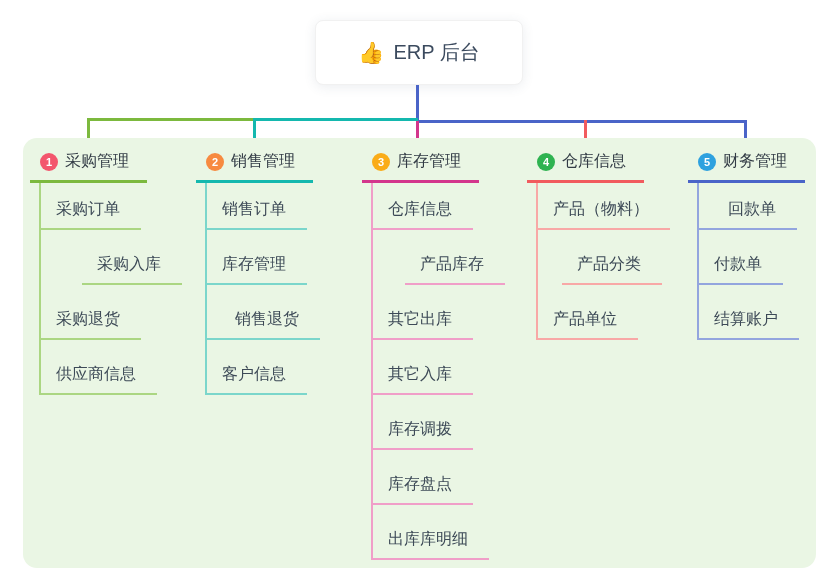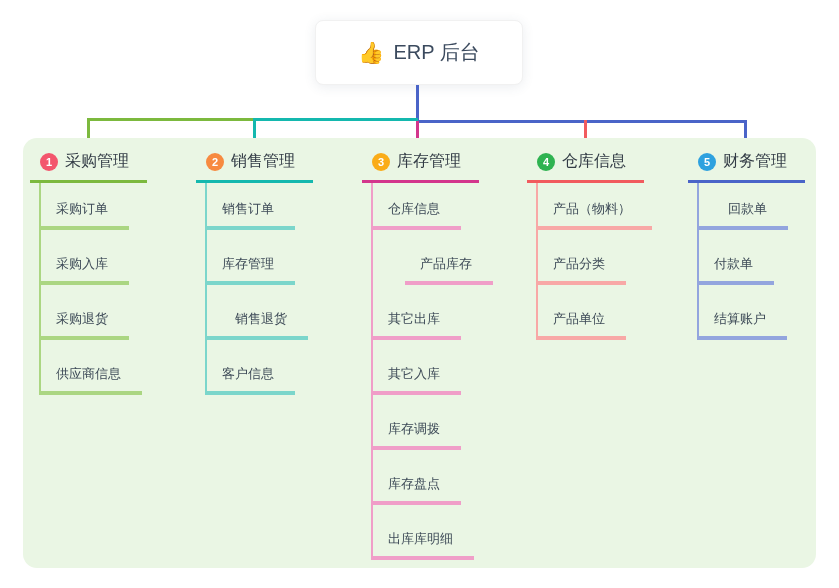--- a/index.html
+++ b/index.html
@@ -57,22 +57,22 @@
   .badge {
     width: 18px; height: 18px; border-radius: 50%;
     display: flex; align-items: center; justify-content: center;
     color: #ffffff; font-size: 11px; font-weight: bold; flex: none;
   }
   .branch-items { margin-left: 9px; border-left: 2px solid #ccc; }
   .item { height: 55px; display: flex; align-items: flex-end; cursor: pointer; }
   .item:first-child { height: 47px; }
   .item-label {
     display: inline-block; padding: 0 21px 8px 15px;
-    border-bottom: 4px solid #eab308;
-    font-size: 13px; color: #3d4a57; white-space: nowrap;
+    border-bottom: 2px solid #eab308;
+    font-size: 16px; color: #3d4a57; white-space: nowrap;
   }
 </style>
 </head>
 <body>
 
 <div class="canvas">
 
   <div class="root-node">
     <span class="root-icon">👍</span>
     <span>ERP 后台</span>
@@ -94,21 +94,21 @@
   <div class="branch b1">
     <div class="branch-title" style="border-bottom-color: rgb(124, 185, 62);">
       <span class="badge" style="background: rgb(243, 86, 109);">1</span>
       <span class="title-text">采购管理</span>
     </div>
     <div class="branch-items" style="border-left-color: rgb(171, 214, 130);">
           <div class="item">
             <span class="item-label" style="border-bottom-color: rgb(171, 214, 130);">采购订单</span>
           </div>
           <div class="item">
-            <span class="item-label" style="border-bottom-color: rgb(171, 214, 130);">采购入库</span>
+            <span class="item-label" style="border-bottom-color: rgb(171, 214, 130); margin-left: 41px;">采购入库</span>
           </div>
           <div class="item">
             <span class="item-label" style="border-bottom-color: rgb(171, 214, 130);">采购退货</span>
           </div>
           <div class="item">
             <span class="item-label" style="border-bottom-color: rgb(171, 214, 130);">供应商信息</span>
           </div>
         </div>
   </div>
 
@@ -166,21 +166,21 @@
   <div class="branch b4">
     <div class="branch-title" style="border-bottom-color: rgb(241, 91, 94);">
       <span class="badge" style="background: rgb(47, 179, 81);">4</span>
       <span class="title-text">仓库信息</span>
     </div>
     <div class="branch-items" style="border-left-color: rgb(248, 168, 166);">
           <div class="item">
             <span class="item-label" style="border-bottom-color: rgb(248, 168, 166);">产品（物料）</span>
           </div>
           <div class="item">
-            <span class="item-label" style="border-bottom-color: rgb(248, 168, 166);">产品分类</span>
+            <span class="item-label" style="border-bottom-color: rgb(248, 168, 166); margin-left: 24px;">产品分类</span>
           </div>
           <div class="item">
             <span class="item-label" style="border-bottom-color: rgb(248, 168, 166);">产品单位</span>
           </div>
         </div>
   </div>
 
   <div class="branch b5">
     <div class="branch-title" style="border-bottom-color: rgb(74, 100, 200);">
       <span class="badge" style="background: rgb(46, 161, 223);">5</span>

